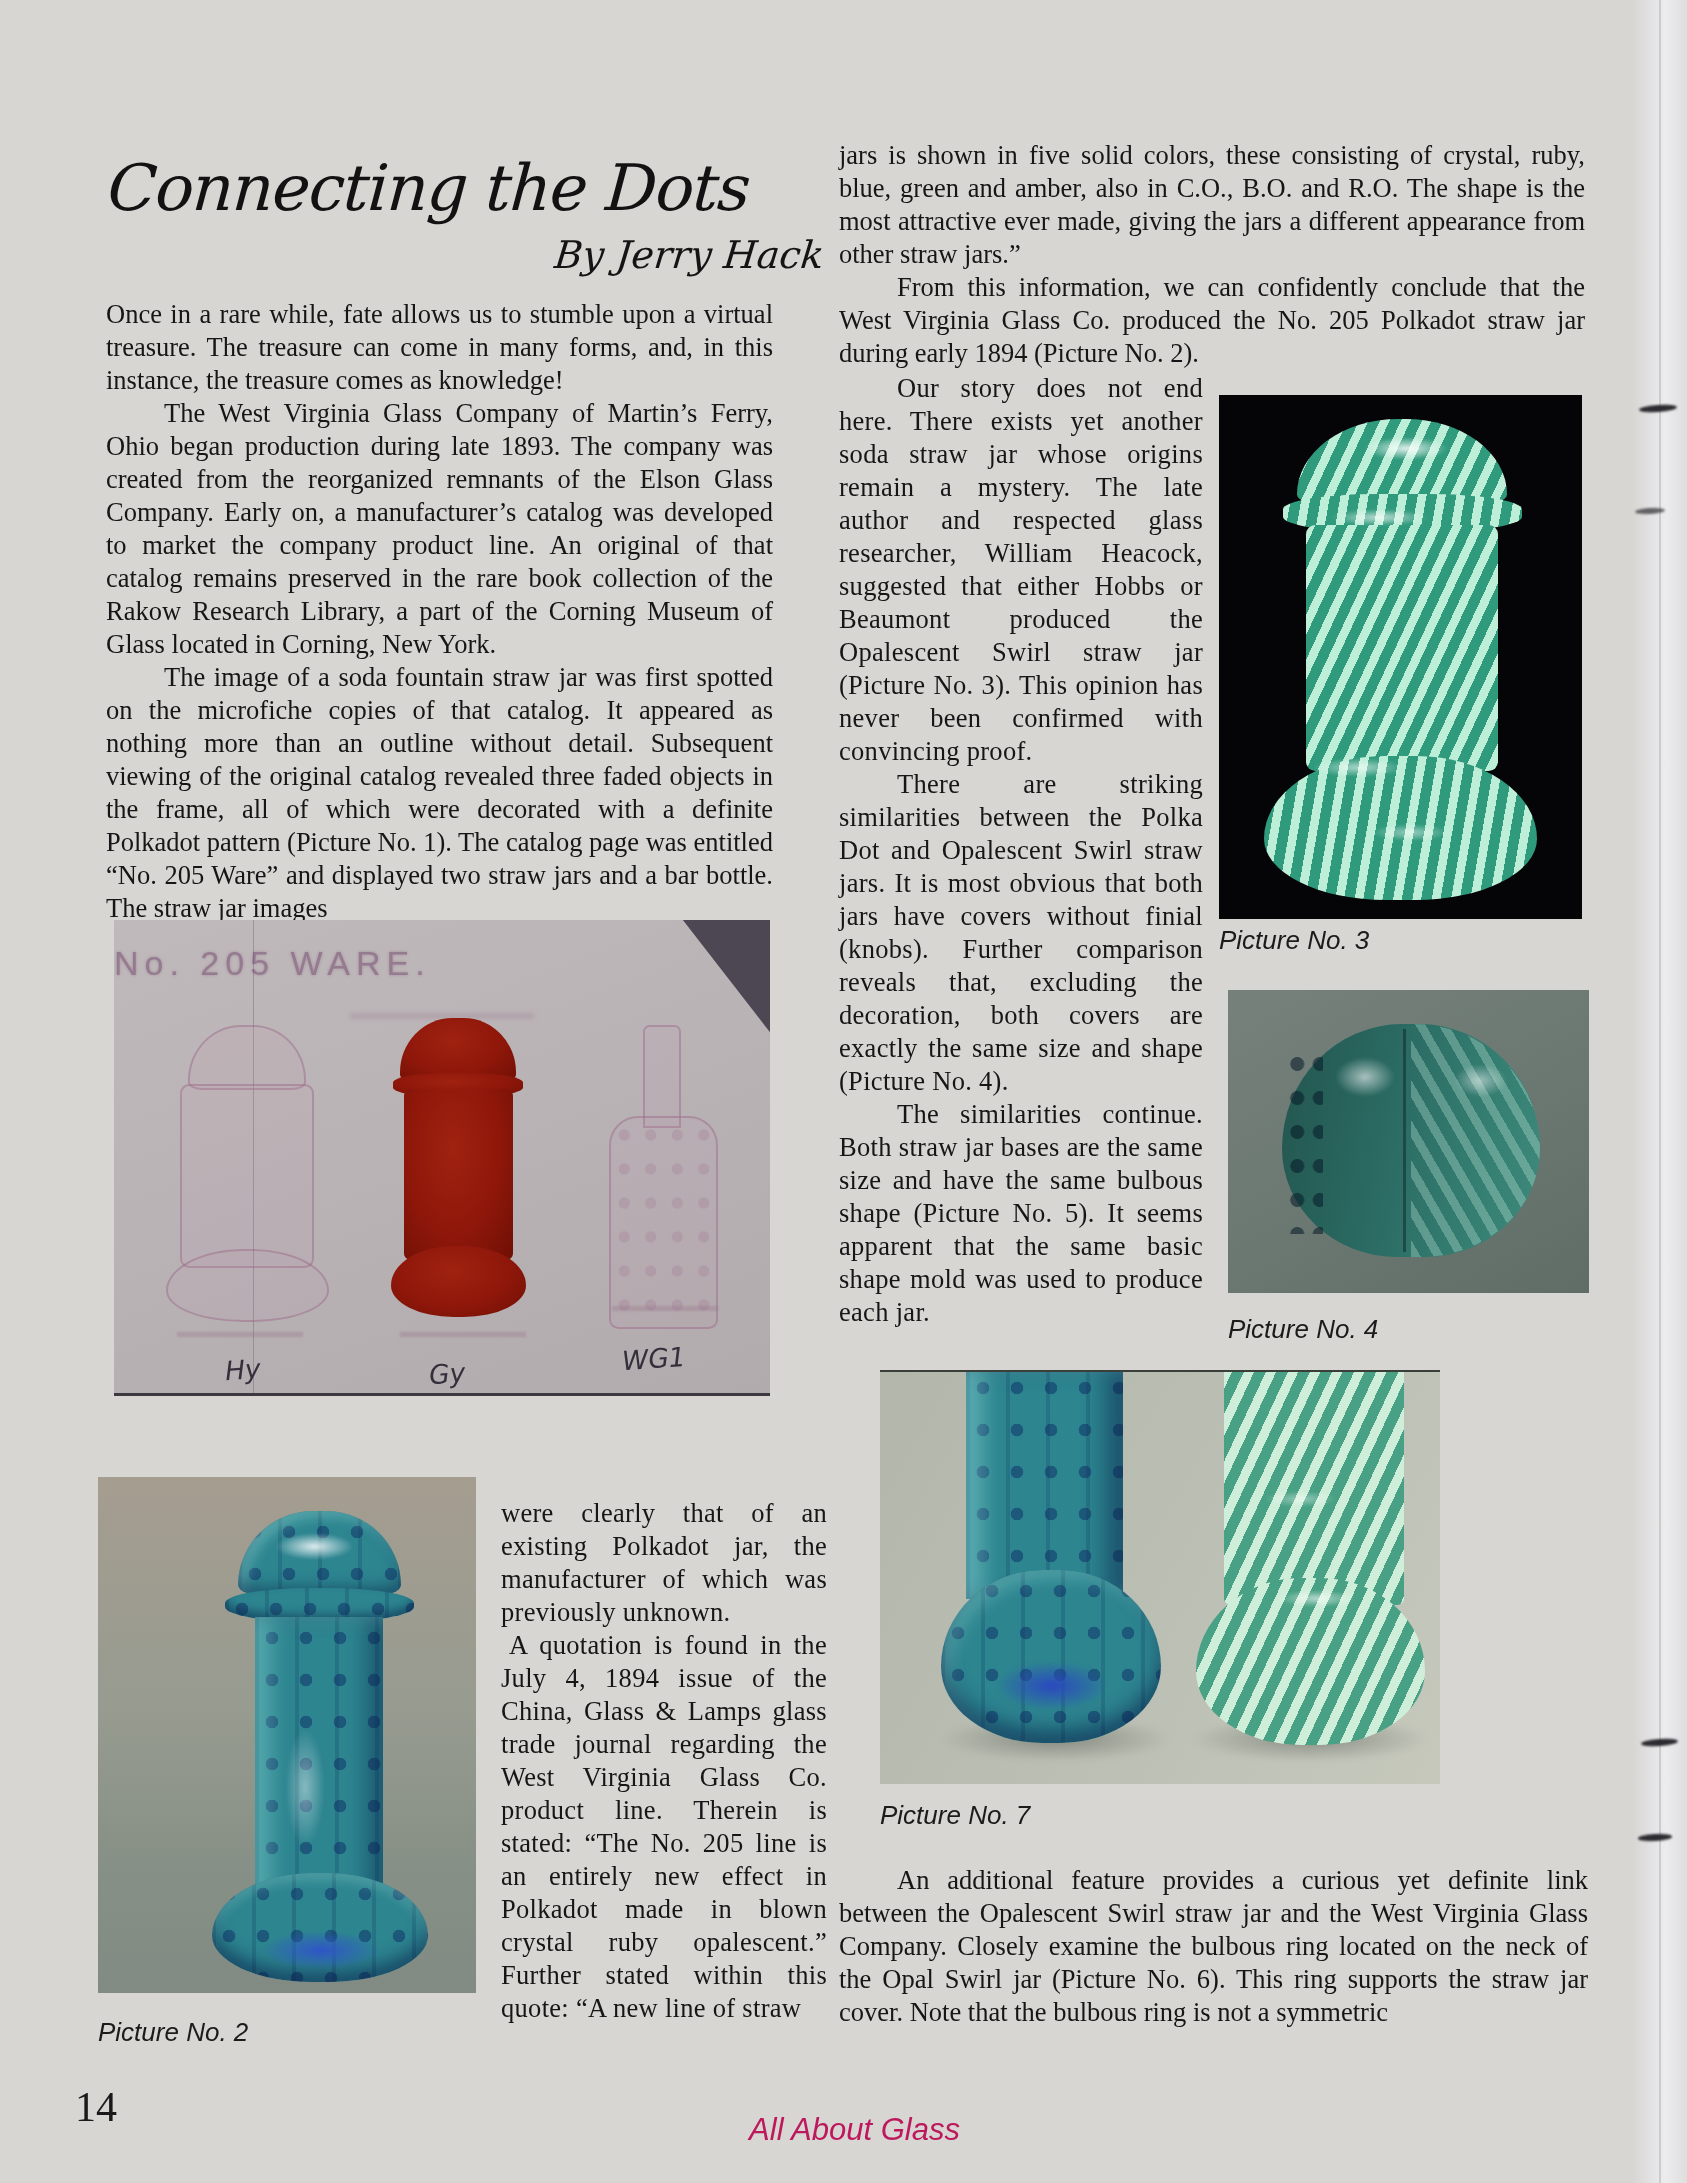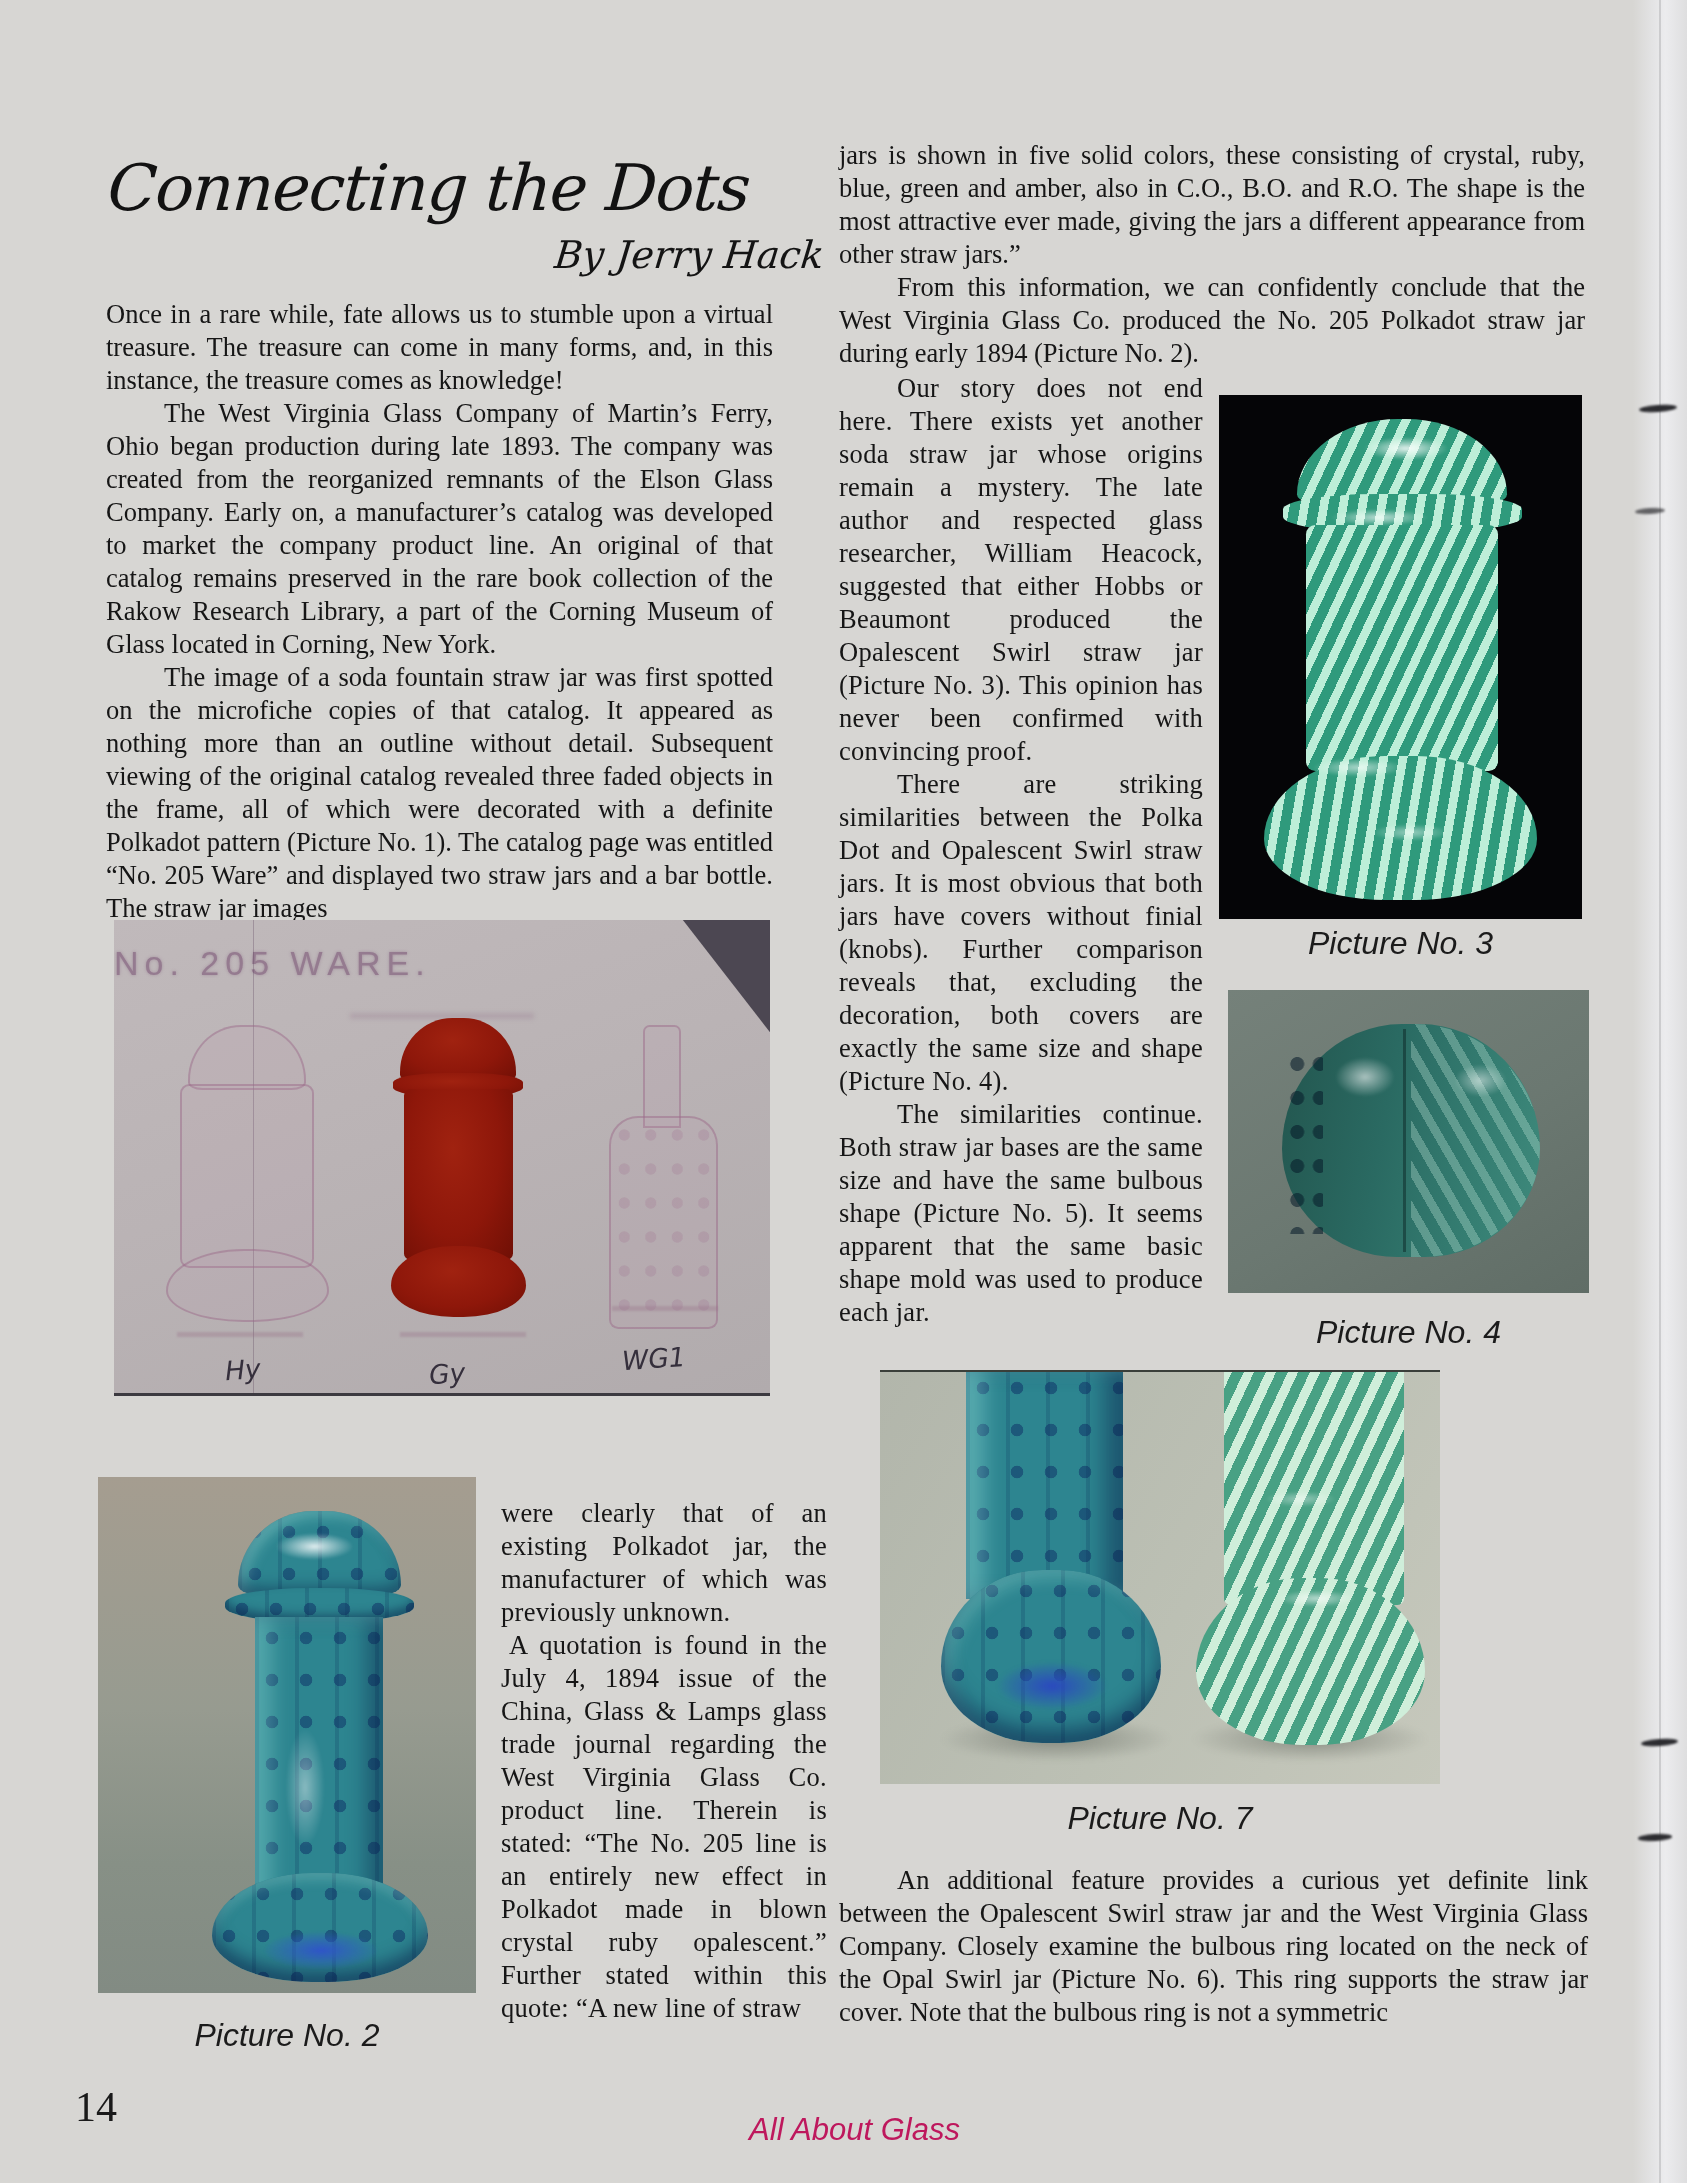--- a/index.html
+++ b/index.html
@@ -15,22 +15,22 @@
   .col{position:absolute;text-align:justify;font-size:26.5px;line-height:33px;}
   .col p{margin:0;}
   .col p.ind{text-indent:58px;}
   .col p.small-ind{text-indent:8px;}
   .left-col{left:106px;top:298px;width:667px;}
   .right-top{left:839px;top:139px;width:746px;}
   .narrow-col{left:839px;top:372px;width:364px;letter-spacing:0.3px;}
   .middle-col{left:501px;top:1497px;width:326px;letter-spacing:0.3px;}
   .bottom-right{left:839px;top:1864px;width:749px;}
   .it{}
-  .caption{position:absolute;text-align:center;font-family:"Liberation Sans", sans-serif;
-           font-style:italic;font-size:32px;color:#1b1b1b;}
+  .caption{position:absolute;text-align:left;font-family:"Liberation Sans", sans-serif;
+           font-style:italic;font-size:26px;color:#1b1b1b;}
   .page-num{position:absolute;left:75px;top:2083px;font-size:42px;color:#1a1a1a;}
   .footer-title{position:absolute;left:623px;top:2112px;width:463px;text-align:center;
                 font-family:"Liberation Sans", sans-serif;font-style:italic;font-size:31px;color:#be185d;}
   
   .pic{position:absolute;overflow:hidden;}
   .abs{position:absolute;}
   .hl{position:absolute;background:radial-gradient(ellipse,rgba(255,255,255,.85),rgba(255,255,255,0) 70%);
       filter:blur(1.3px);}
   
   .pic1{left:114px;top:920px;width:656px;height:473px;

